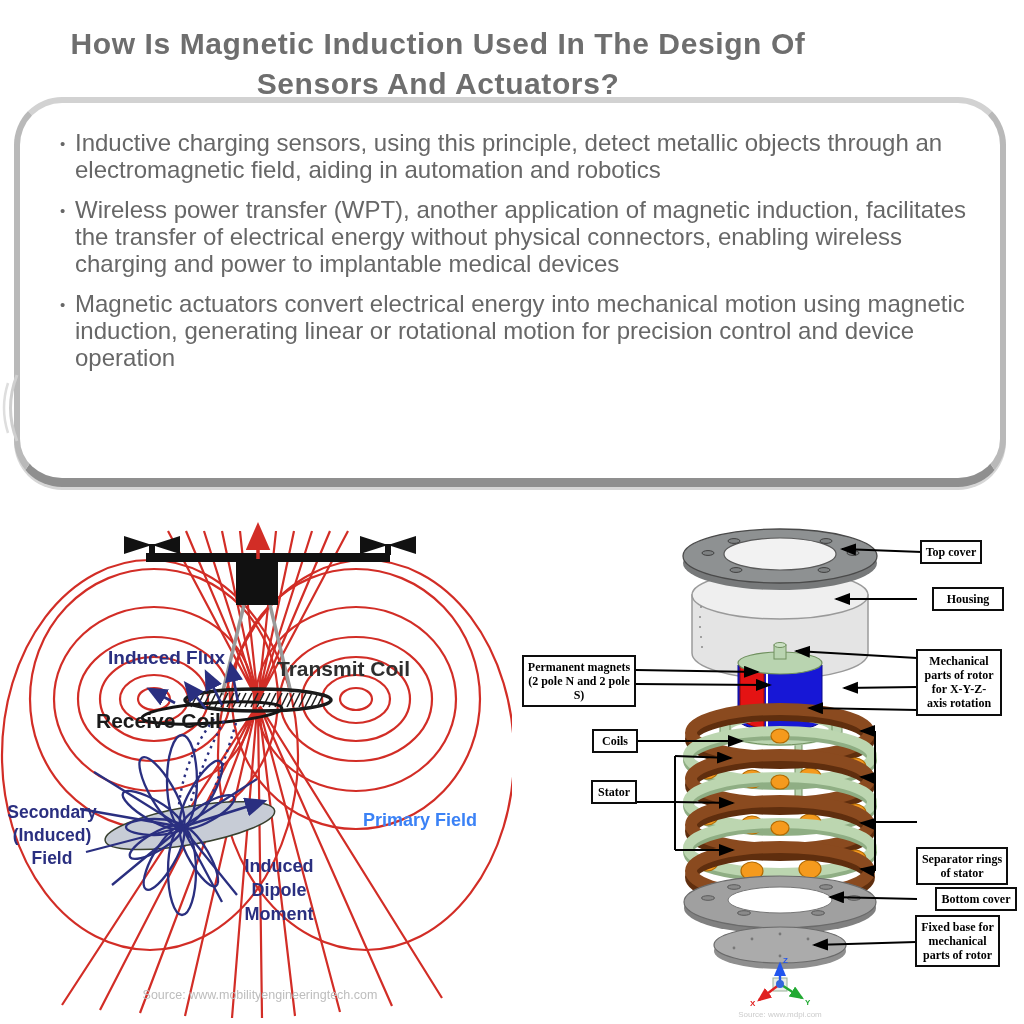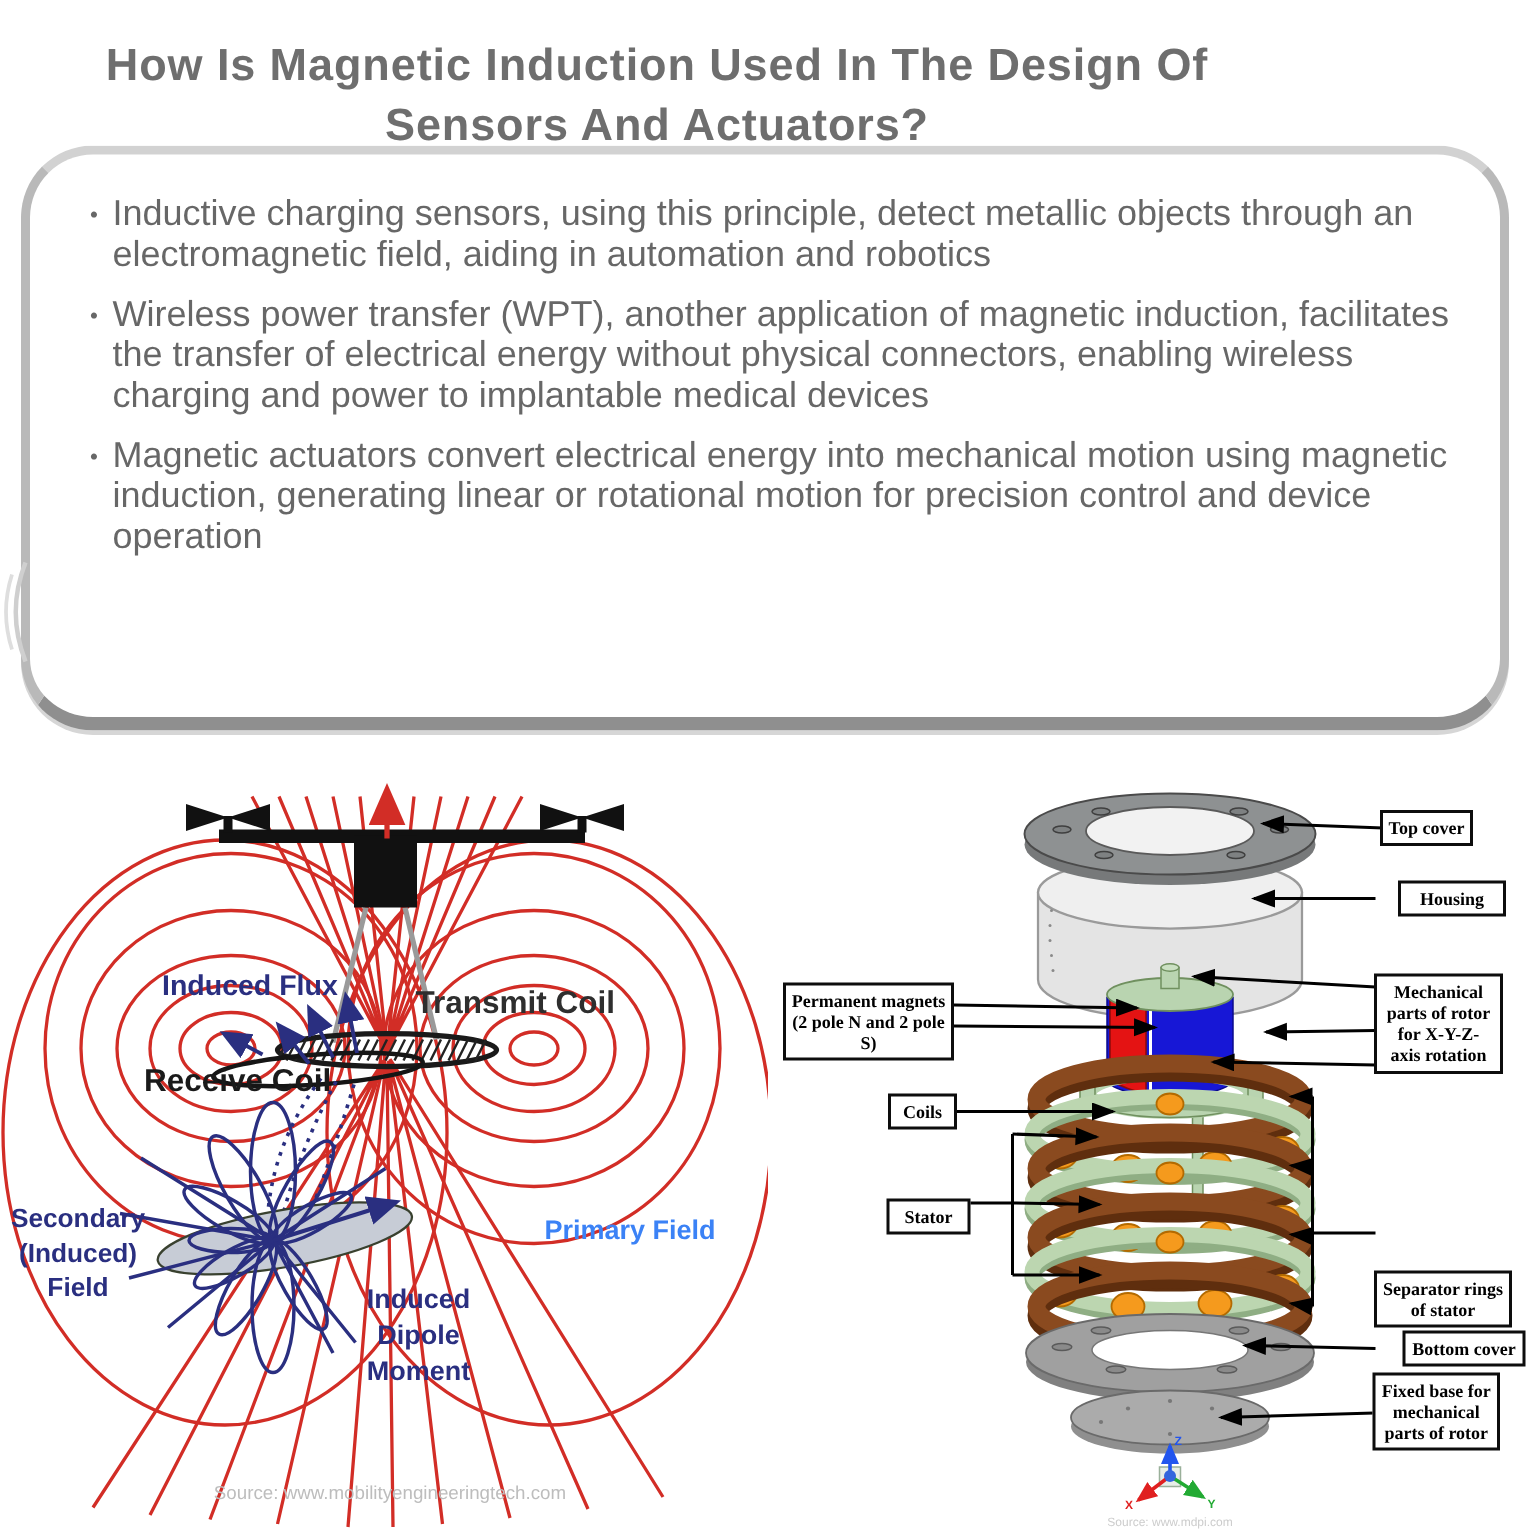--- a/index.html
+++ b/index.html
@@ -45,21 +45,21 @@
   .pbox{
     position:absolute;box-sizing:border-box;background:#ffffff;border:2.5px solid #0d0d0d;
     font-family:"Liberation Serif", serif;font-weight:bold;font-size:12px;line-height:1.18;
     text-align:center;padding:3px 3px;color:#000;
   }
   .pb-top-cover{left:408px;top:35px;width:62px;}
   .pb-housing{left:420px;top:82px;width:72px;}
   .pb-magnets{left:10px;top:150px;width:114px;}
   .pb-mech{left:404px;top:144px;width:86px;}
   .pb-coils{left:80px;top:224px;width:46px;}
-  .pb-stator{left:79px;top:294px;width:56px;}
+  .pb-stator{left:79px;top:275px;width:46px;}
   .pb-separator{left:404px;top:296px;width:92px;margin-top:46px;}
   .pb-bottom-cover{left:404px;top:382px;width:82px;margin-left:19px;}
   .pb-fixed-base{left:403px;top:410px;width:85px;}
   
   .edge-arcs{position:absolute;left:0;top:372px;}
 </style>
 </head>
 <body>
 
 <h1 class="title">How Is Magnetic Induction Used In The Design Of Sensors And Actuators?</h1>

